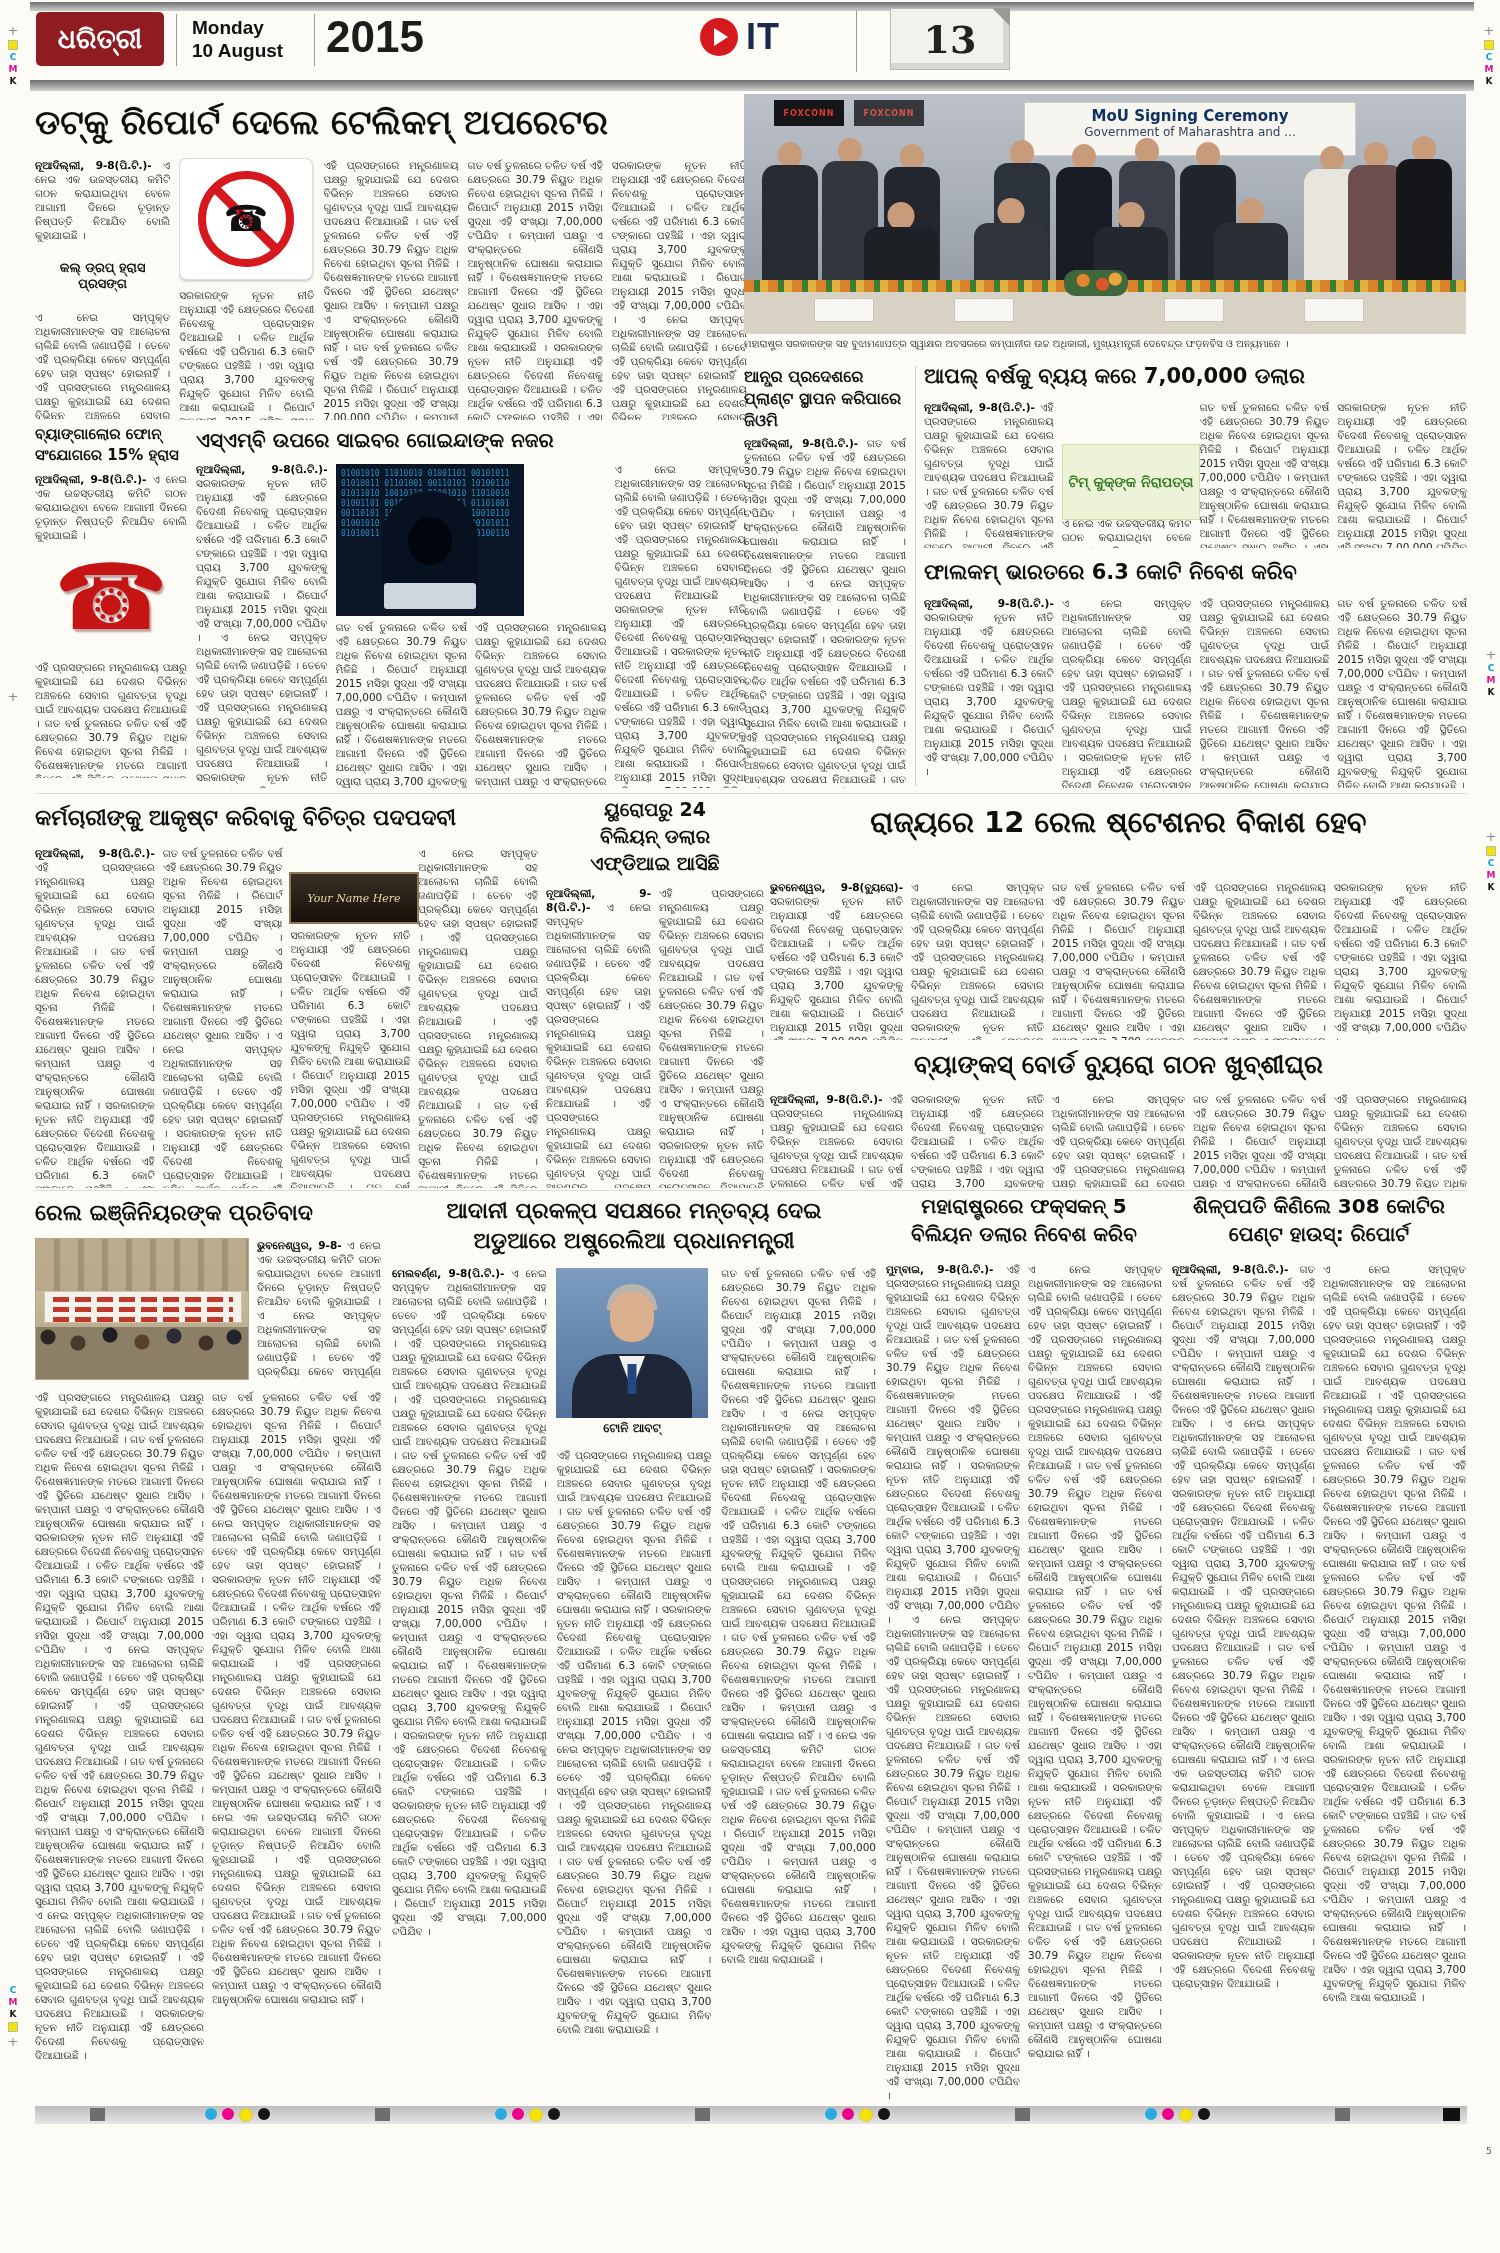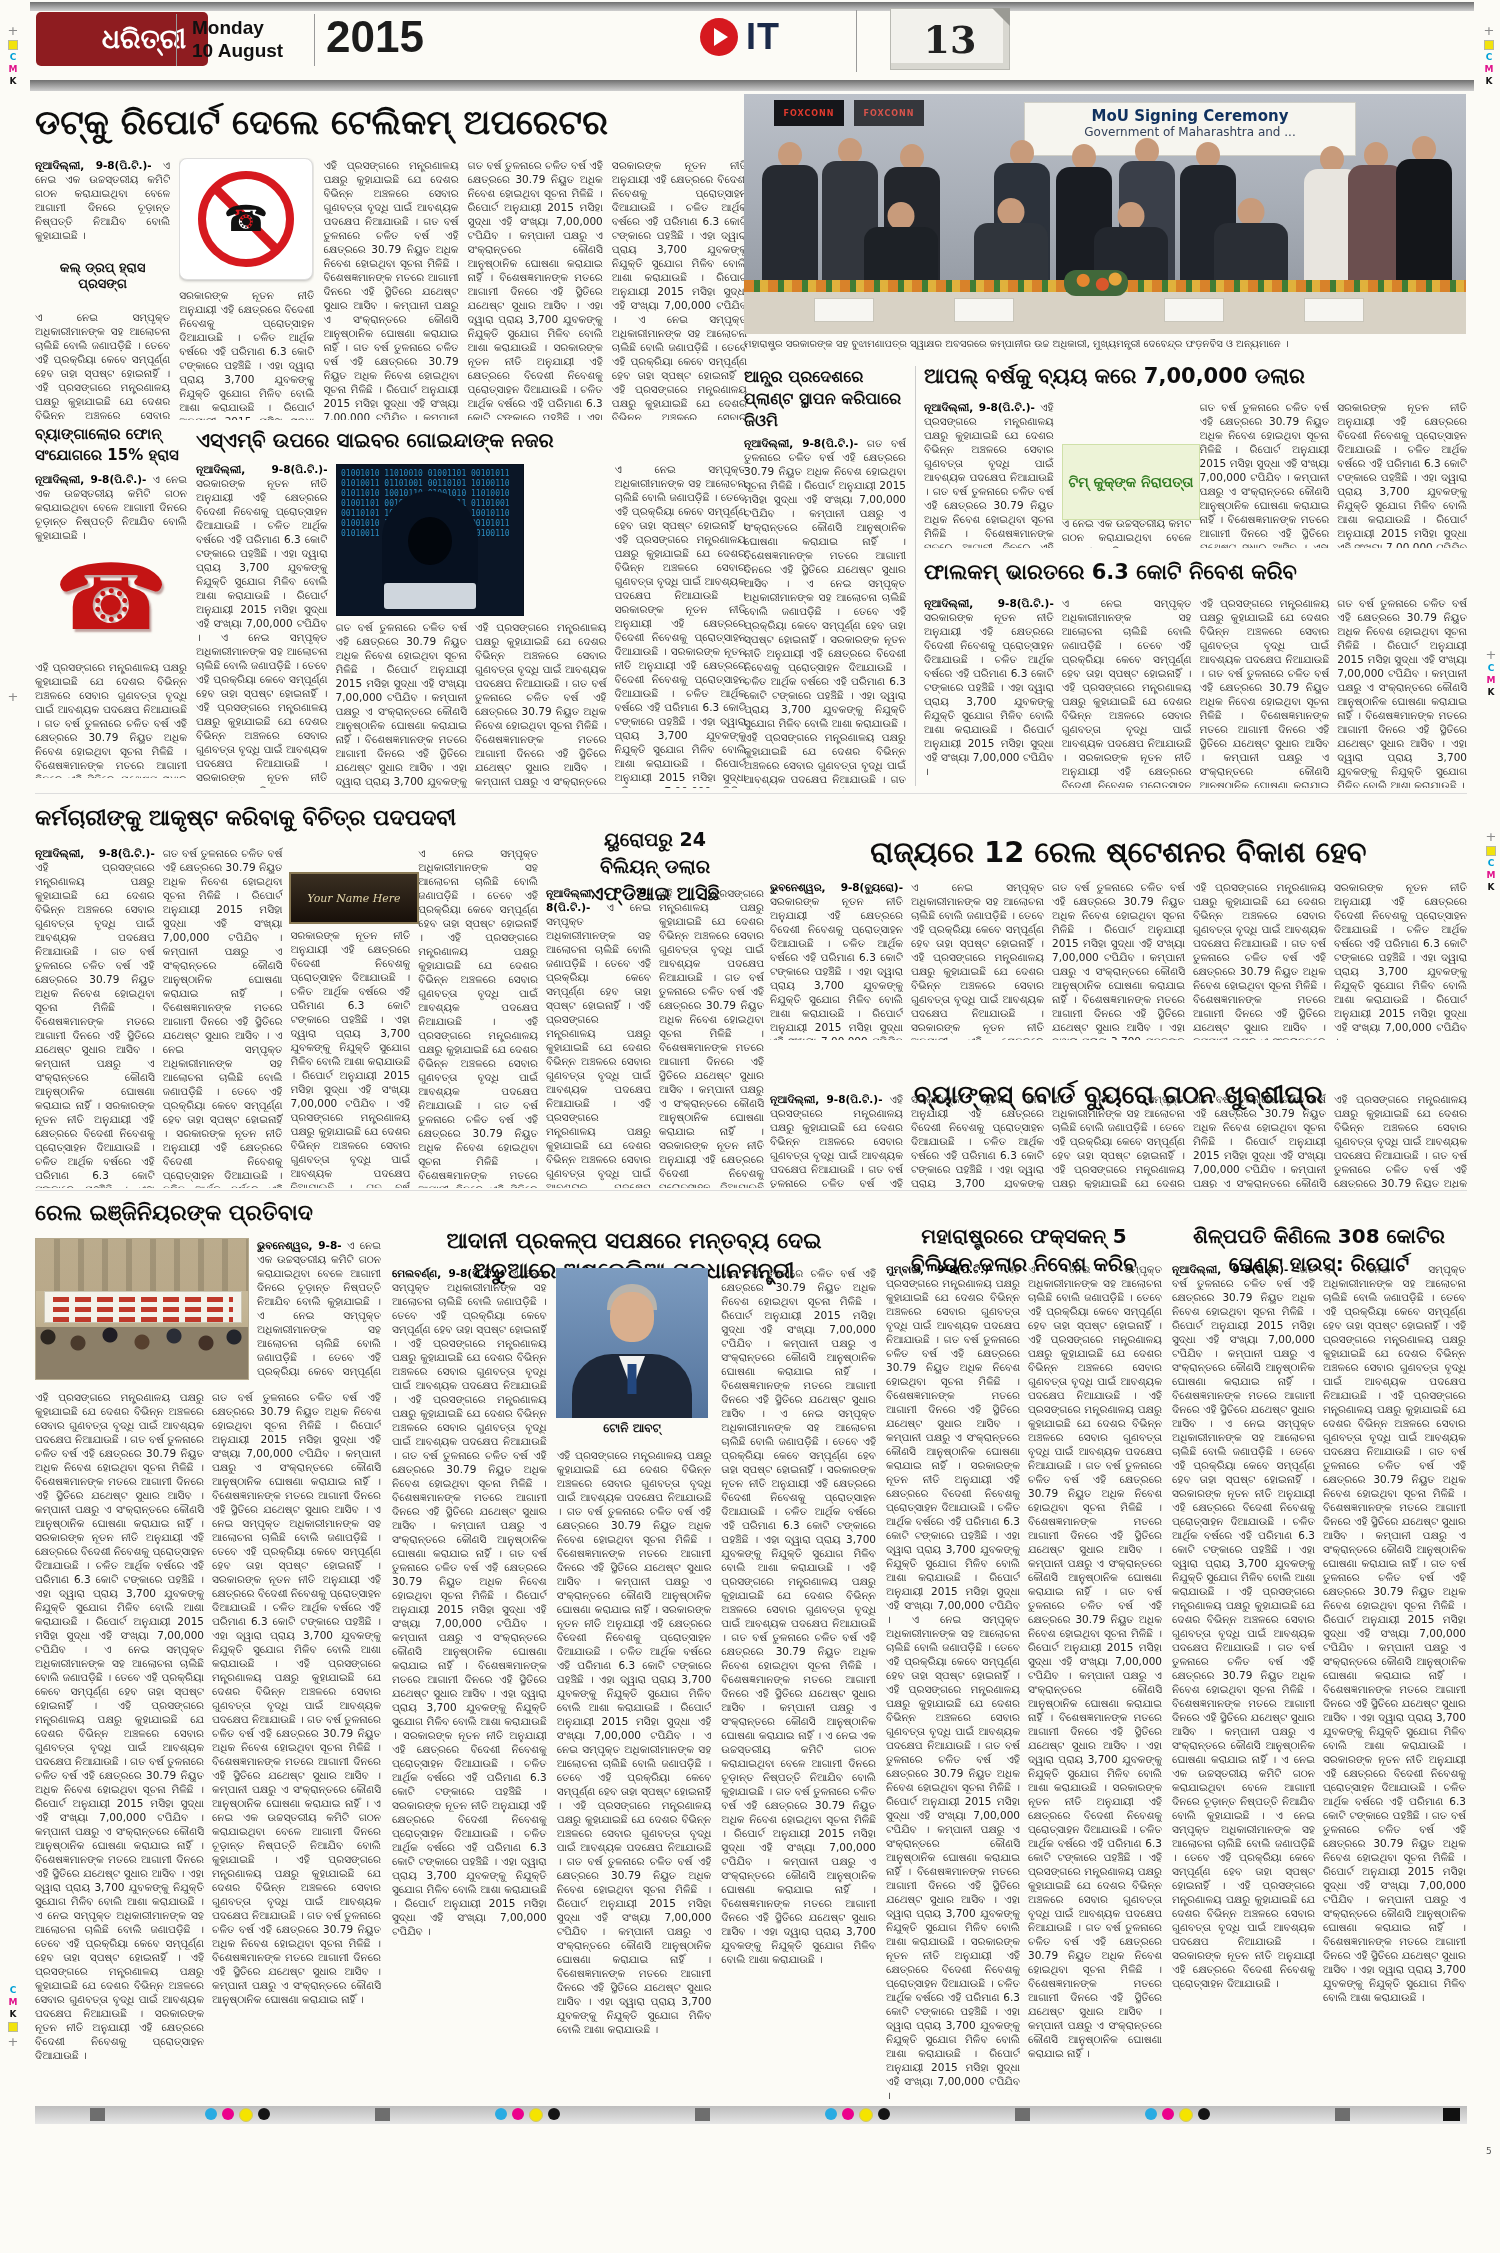--- a/index.html
+++ b/index.html
@@ -6,32 +6,32 @@
   .page{position:relative;width:1500px;height:2253px;background:#fcfbf6;margin:0 auto;overflow:hidden;
         font-family:"DejaVu Sans",sans-serif;color:#1a1a1a;}
   .abs{position:absolute;}
   .bar{position:absolute;background:linear-gradient(#6f6f6f,#cfcfcf);}
   .vrule{position:absolute;width:1px;background:#9a9a9a;}
   .hairline{position:absolute;height:1px;background:#ddd;}
 
   
   .hl{position:absolute;font-weight:700;color:#0e0e0e;overflow:hidden;}
   .nowrap{white-space:nowrap;}
-  .center{text-align:center;margin-top:30px;}
+  .center{text-align:center;}
 
   
   .cols{position:absolute;display:flex;overflow:hidden;}
   .col{flex:1 1 0;overflow:hidden;font-size:10.5px;line-height:14px;text-align:justify;color:#242424;}
   .gap8{gap:8px;} .gap9{gap:9px;} .gap10{gap:10px;}
   .dl{font-weight:700;color:#000;}
   .inhead{font-weight:700;font-size:13px;text-align:center;margin:18px 0;color:#0d0d0d;line-height:16px;}
 
   
   .logoBox{position:absolute;background:#8e1c20;border-radius:5px;color:#fff;font-weight:700;
-           display:flex;align-items:center;justify-content:center;font-size:27px;overflow:hidden;padding-left:44px;}
+           display:flex;align-items:center;justify-content:center;font-size:27px;overflow:hidden;}
   .dateBlk{position:absolute;font-weight:800;font-size:19px;line-height:23px;color:#111;font-family:"Liberation Sans",sans-serif;}
   .yearBlk{position:absolute;font-weight:800;font-size:44px;color:#1c1c1c;font-family:"Liberation Sans",sans-serif;}
   .itWrap{position:absolute;display:flex;align-items:center;gap:8px;}
   .playCircle{width:38px;height:38px;border-radius:50%;background:#d6191f;position:relative;}
   .playCircle::after{content:"";position:absolute;left:14px;top:10px;border-left:14px solid #fff;
            border-top:9px solid transparent;border-bottom:9px solid transparent;}
   .itText{font-weight:800;font-size:36px;color:#1b2a4a;font-family:"Liberation Sans",sans-serif;letter-spacing:1px;}
   .pageCurl{position:absolute;background:#f2f1ec;border:1px solid #b9b9b2;box-shadow:inset -6px -6px 0 #d8d7d0;
            display:flex;align-items:center;justify-content:center;font-weight:700;font-size:38px;color:#222;
            font-family:"DejaVu Serif",serif;}

